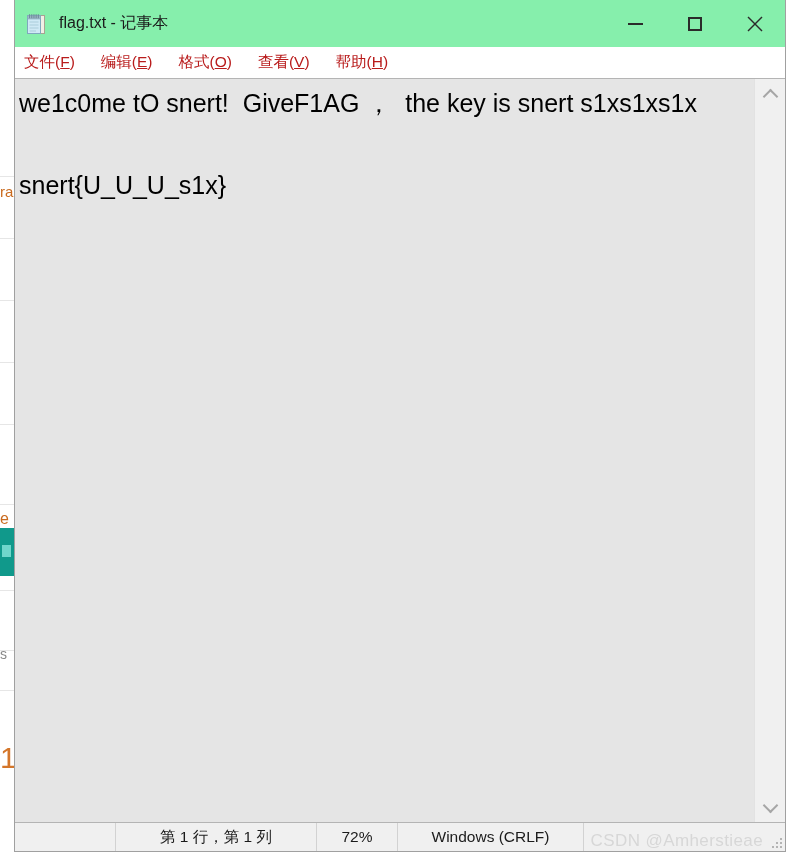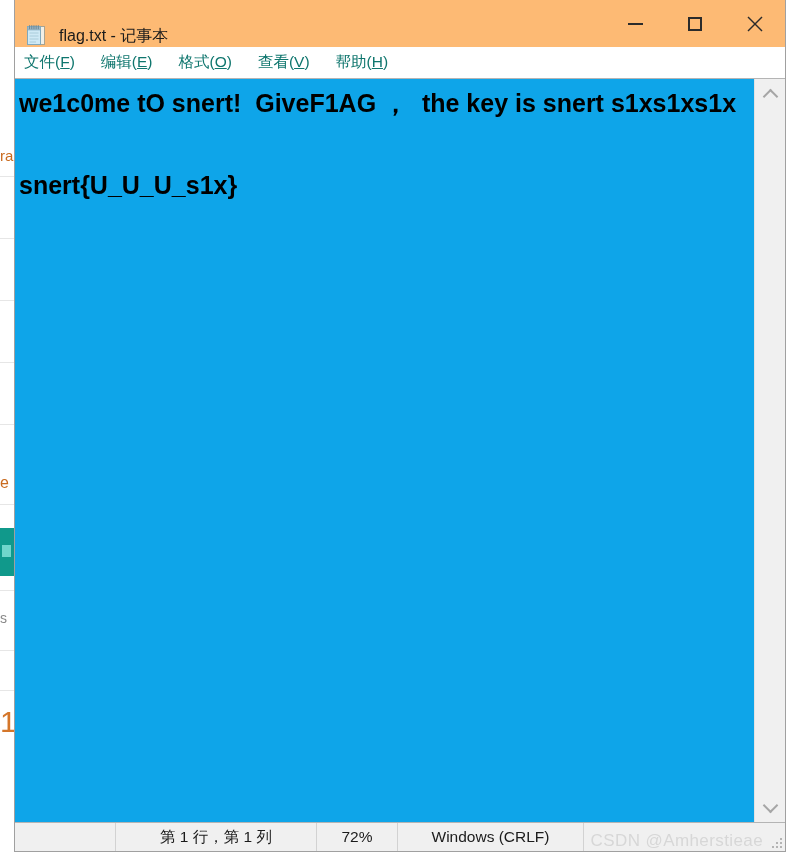--- a/index.html
+++ b/index.html
@@ -19,20 +19,21 @@
   #desktop-background {
     position: absolute;
     inset: 0;
     background: #ffffff;
   }
   .bg-fragment {
     position: absolute;
     font-family: "Liberation Sans", sans-serif;
     white-space: nowrap;
     overflow: hidden;
+    margin-top: 36px;
   }
   #bg-frag-ra {
     left: 0px; top: 147px; width: 14px; height: 22px;
     font-size: 15px; color: #c96a1e;
   }
   #bg-frag-e {
     left: 0px; top: 474px; width: 12px; height: 22px;
     font-size: 16px; color: #c96a1e;
   }
   #bg-frag-s {
@@ -72,23 +73,23 @@
     border: 1px solid #a0a0a0;
     border-top: none;
     box-sizing: border-box;
     display: flex;
     flex-direction: column;
   }
 
   
   #title-bar {
     height: 47px;
-    background: #fdba74;
-    display: flex;
-    align-items: flex-end;
+    background: #86efac;
+    display: flex;
+    align-items: center;
     flex: none;
     position: relative;
   }
   #notepad-icon {
     width: 24px;
     height: 24px;
     margin-left: 10px;
     flex: none;
     position: relative;
   }
@@ -128,38 +129,37 @@
   #menu-bar {
     height: 31px;
     display: flex;
     align-items: center;
     background: #ffffff;
     flex: none;
     padding-left: 9px;
   }
   .menu-item {
     font-size: 15.5px;
-    color: #0f766e;
+    color: #b91c1c;
     padding: 2px 12px 2px 0px;
     margin-right: 14px;
     white-space: nowrap;
     cursor: default;
     font-family: "Liberation Sans", "DejaVu Sans", sans-serif;
   }
   .menu-item .accel { text-decoration: underline; }
 
   
   #editor-region {
     flex: 1 1 auto;
     display: flex;
     border-top: 1px solid #b4b4b4;
     border-bottom: 1px solid #b4b4b4;
-    background: #0ea5e9;
+    background: #e5e5e5;
     min-height: 0;
-    font-weight: bold;
   }
   #text-area {
     flex: 1 1 auto;
     padding: 4px 6px 0 4px;
     font-family: "Liberation Sans", "DejaVu Sans", sans-serif;
     font-size: 25px;
     line-height: 41px;
     color: #000000;
     white-space: pre-wrap;
     word-break: break-word;

